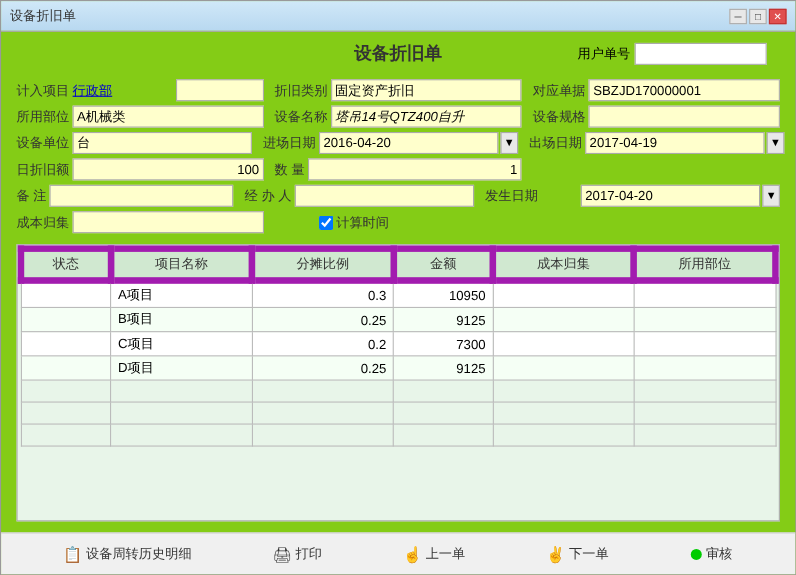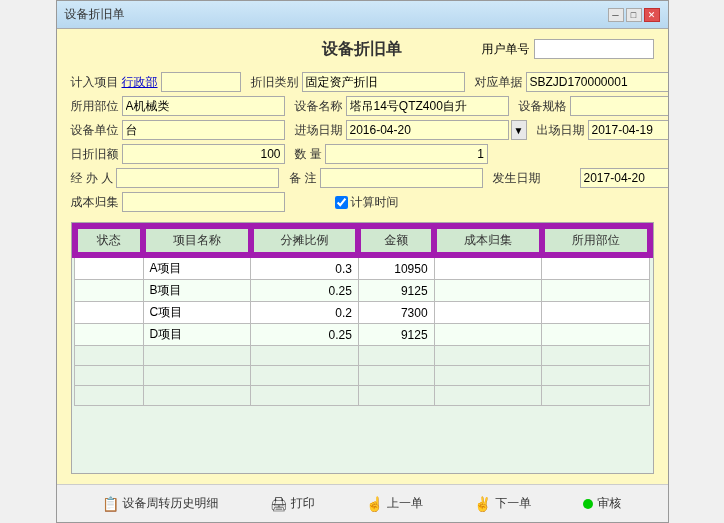--- a/index.html
+++ b/index.html
@@ -8,23 +8,23 @@
       font-size: 12px;
       background: #f0f0f0;
       display: flex;
       justify-content: center;
       align-items: center;
       width: 724px;
       height: 523px;
       overflow: hidden;
     }
     .window {
-      width: 613px;
+      width: 724px;
       height: 523px;
-      background: #fef9c3;
+      background: #84cc16;
       border: 1px solid #999;
       display: flex;
       flex-direction: column;
       position: relative;
     }
     .title-bar {
       background: linear-gradient(to bottom, #d0e8f8, #b8d8f0);
       height: 28px;
       display: flex;
       align-items: center;
@@ -65,21 +65,21 @@
     .page-title {
       text-align: center;
       font-size: 16px;
       font-weight: bold;
       color: #333;
       position: relative;
       margin-bottom: 4px;
     }
     .user-unit-row {
       position: absolute;
-      right: 0;
+      right: 12px;
       top: 0;
       display: flex;
       align-items: center;
       gap: 4px;
       font-size: 12px;
     }
     .input-field {
       height: 20px;
       border: 1px solid #aaa;
       background: white;
@@ -236,21 +236,21 @@
         </div>
       </div>
 
       <div style="display:grid; grid-template-columns:1fr 1fr 1fr; gap:4px 10px;">
         <div class="form-row">
           <span class="form-label">所用部位</span>
           <input class="input-field yellow" style="flex: 1 1 0%;" value="A机械类">
         </div>
         <div class="form-row">
           <span class="form-label">设备名称</span>
-          <input class="input-field yellow" style="flex: 1 1 0%;" value="塔吊14号QTZ400自升">
+          <input class="input-field yellow" style="flex: 1 1 0%; font-style: italic;" value="塔吊14号QTZ400自升">
         </div>
         <div class="form-row">
           <span class="form-label">设备规格</span>
           <input class="input-field yellow" style="flex: 1 1 0%;">
         </div>
       </div>
 
       <div style="display:grid; grid-template-columns:1fr 1fr 1fr; gap:4px 10px;">
         <div class="form-row">
           <span class="form-label">设备单位</span>
@@ -278,25 +278,25 @@
           <input class="input-field yellow" style="flex: 1 1 0%; text-align: right;" value="100">
         </div>
         <div class="form-row">
           <span class="form-label">数  量</span>
           <input class="input-field yellow" style="flex: 1 1 0%; text-align: right;" value="1">
         </div>
       </div>
 
       <div style="display:grid; grid-template-columns:1fr 1fr 1fr; gap:4px 10px;">
         <div class="form-row">
+          <span class="form-label">备  注</span>
+          <input class="input-field yellow" style="flex: 1 1 0%;">
+        </div>
+        <div class="form-row">
           <span class="form-label">经 办 人</span>
-          <input class="input-field yellow" style="flex: 1 1 0%;">
-        </div>
-        <div class="form-row">
-          <span class="form-label">备  注</span>
           <input class="input-field yellow" style="flex: 1 1 0%;">
         </div>
         <div class="form-row">
           <span class="form-label">发生日期</span>
           <div class="date-field" style="flex:1;padding-left:36px;">
             <input class="input-field yellow" style="flex: 1 1 0%;" value="2017-04-20">
             <div class="cal-btn">▼</div>
           </div>
         </div>
       </div>

